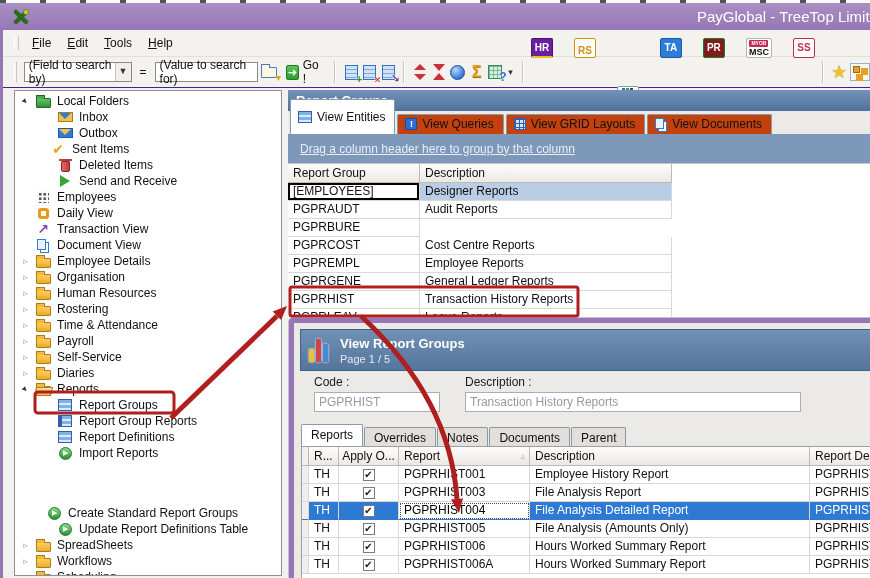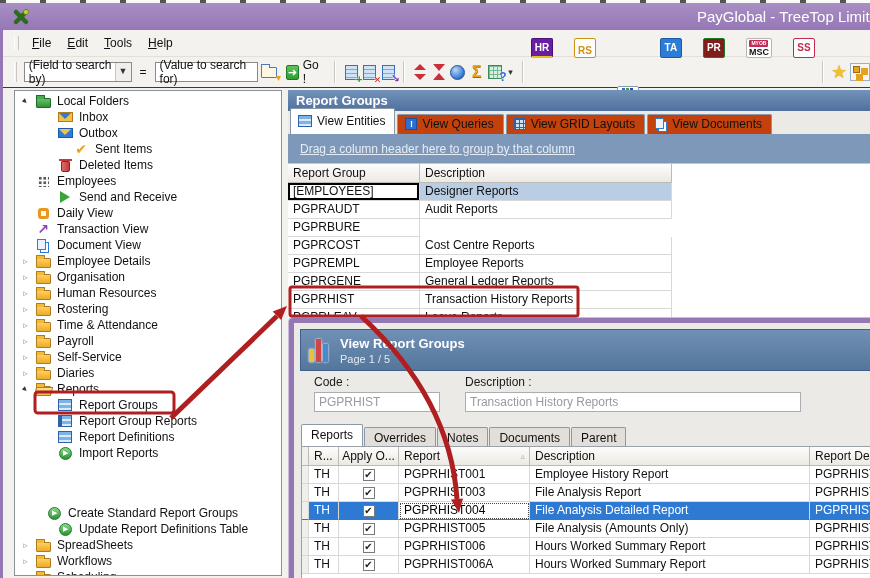--- a/index.html
+++ b/index.html
@@ -149,21 +149,21 @@
         background:linear-gradient(#8ad88e,#2e9134); position:relative; }
   .ic-play-circle::before { content:"▶"; position:absolute; left:3.5px; top:1px; font-size:7px; color:#fff; }
 
   
   .panel { position:absolute; left:288px; top:2px; width:582px; height:486px; background:#fff; }
   .panel-title { height:21px; background:linear-gradient(var(--panel-header-light),var(--panel-header));
         color:#fff; font-weight:bold; font-size:13px; padding:3px 0 0 8px; }
   .ptabs { height:23px; background:#eceae6; display:flex; align-items:flex-end; padding-left:2px; }
   .ptab { display:flex; align-items:center; gap:5px; padding:3px 9px 4px 7px; margin-right:2px; height:20px;
         background:#c2410c; border:1px solid #8a98a8; border-bottom:none; border-radius:2px 2px 0 0; }
-  .ptab.active { background:#fff; height:26px; }
+  .ptab.active { background:#fff; height:35px; }
   .pti-queries { width:12px; height:12px; background:#2d6fd0; border:1px solid #1a4fa0; color:#fff;
         font-weight:bold; font-size:9px; text-align:center; line-height:11px; }
   .pti-queries::before { content:"!"; }
   .pti-grid { width:12px; height:12px; border:1px solid #2f5fae; background-color:#cfe3f7;
         background-image:linear-gradient(#2f5fae 1px,transparent 1px),linear-gradient(90deg,#2f5fae 1px,transparent 1px);
         background-size:4px 4px; }
   .groupbar { height:29px; background:var(--groupbar); color:#e6edf6; display:flex; align-items:center;
         padding-left:12px;text-decoration:underline; }
 
   .grid1 { position:absolute; left:0; top:73px; width:582px; height:155px; overflow:hidden; background:#fff;
@@ -364,54 +364,54 @@
         </div>
         <div class="trow" style="padding-left: 26px;">
           <span class="arrow"></span>
           <span class="tcontent">
             <span class="ticon">
               <span class="ic-outbox"></span>
             </span>
             <span class="tlabel">Outbox</span>
           </span>
         </div>
-        <div class="trow" style="padding-left: 42px;">
+        <div class="trow" style="padding-left: 19px;">
           <span class="arrow"></span>
           <span class="tcontent">
             <span class="ticon">
               <span class="ic-sent-check"></span>
             </span>
             <span class="tlabel">Sent Items</span>
           </span>
         </div>
         <div class="trow" style="padding-left: 26px;">
           <span class="arrow"></span>
           <span class="tcontent">
             <span class="ticon">
               <span class="ic-trash"></span>
             </span>
             <span class="tlabel">Deleted Items</span>
           </span>
         </div>
+        <div class="trow" style="padding-left: 26px;">
+          <span class="arrow"></span>
+          <span class="tcontent">
+            <span class="ticon">
+              <span class="ic-play"></span>
+            </span>
+            <span class="tlabel">Send and Receive</span>
+          </span>
+        </div>
         <div class="trow" style="padding-left: 4px;">
           <span class="arrow"></span>
           <span class="tcontent">
             <span class="ticon">
               <span class="ic-dots-grid"></span>
             </span>
             <span class="tlabel">Employees</span>
-          </span>
-        </div>
-        <div class="trow" style="padding-left: 26px;">
-          <span class="arrow"></span>
-          <span class="tcontent">
-            <span class="ticon">
-              <span class="ic-play"></span>
-            </span>
-            <span class="tlabel">Send and Receive</span>
           </span>
         </div>
         <div class="trow" style="padding-left: 4px;">
           <span class="arrow"></span>
           <span class="tcontent">
             <span class="ticon">
               <span class="ic-daily-view"></span>
             </span>
             <span class="tlabel">Daily View</span>
           </span>

